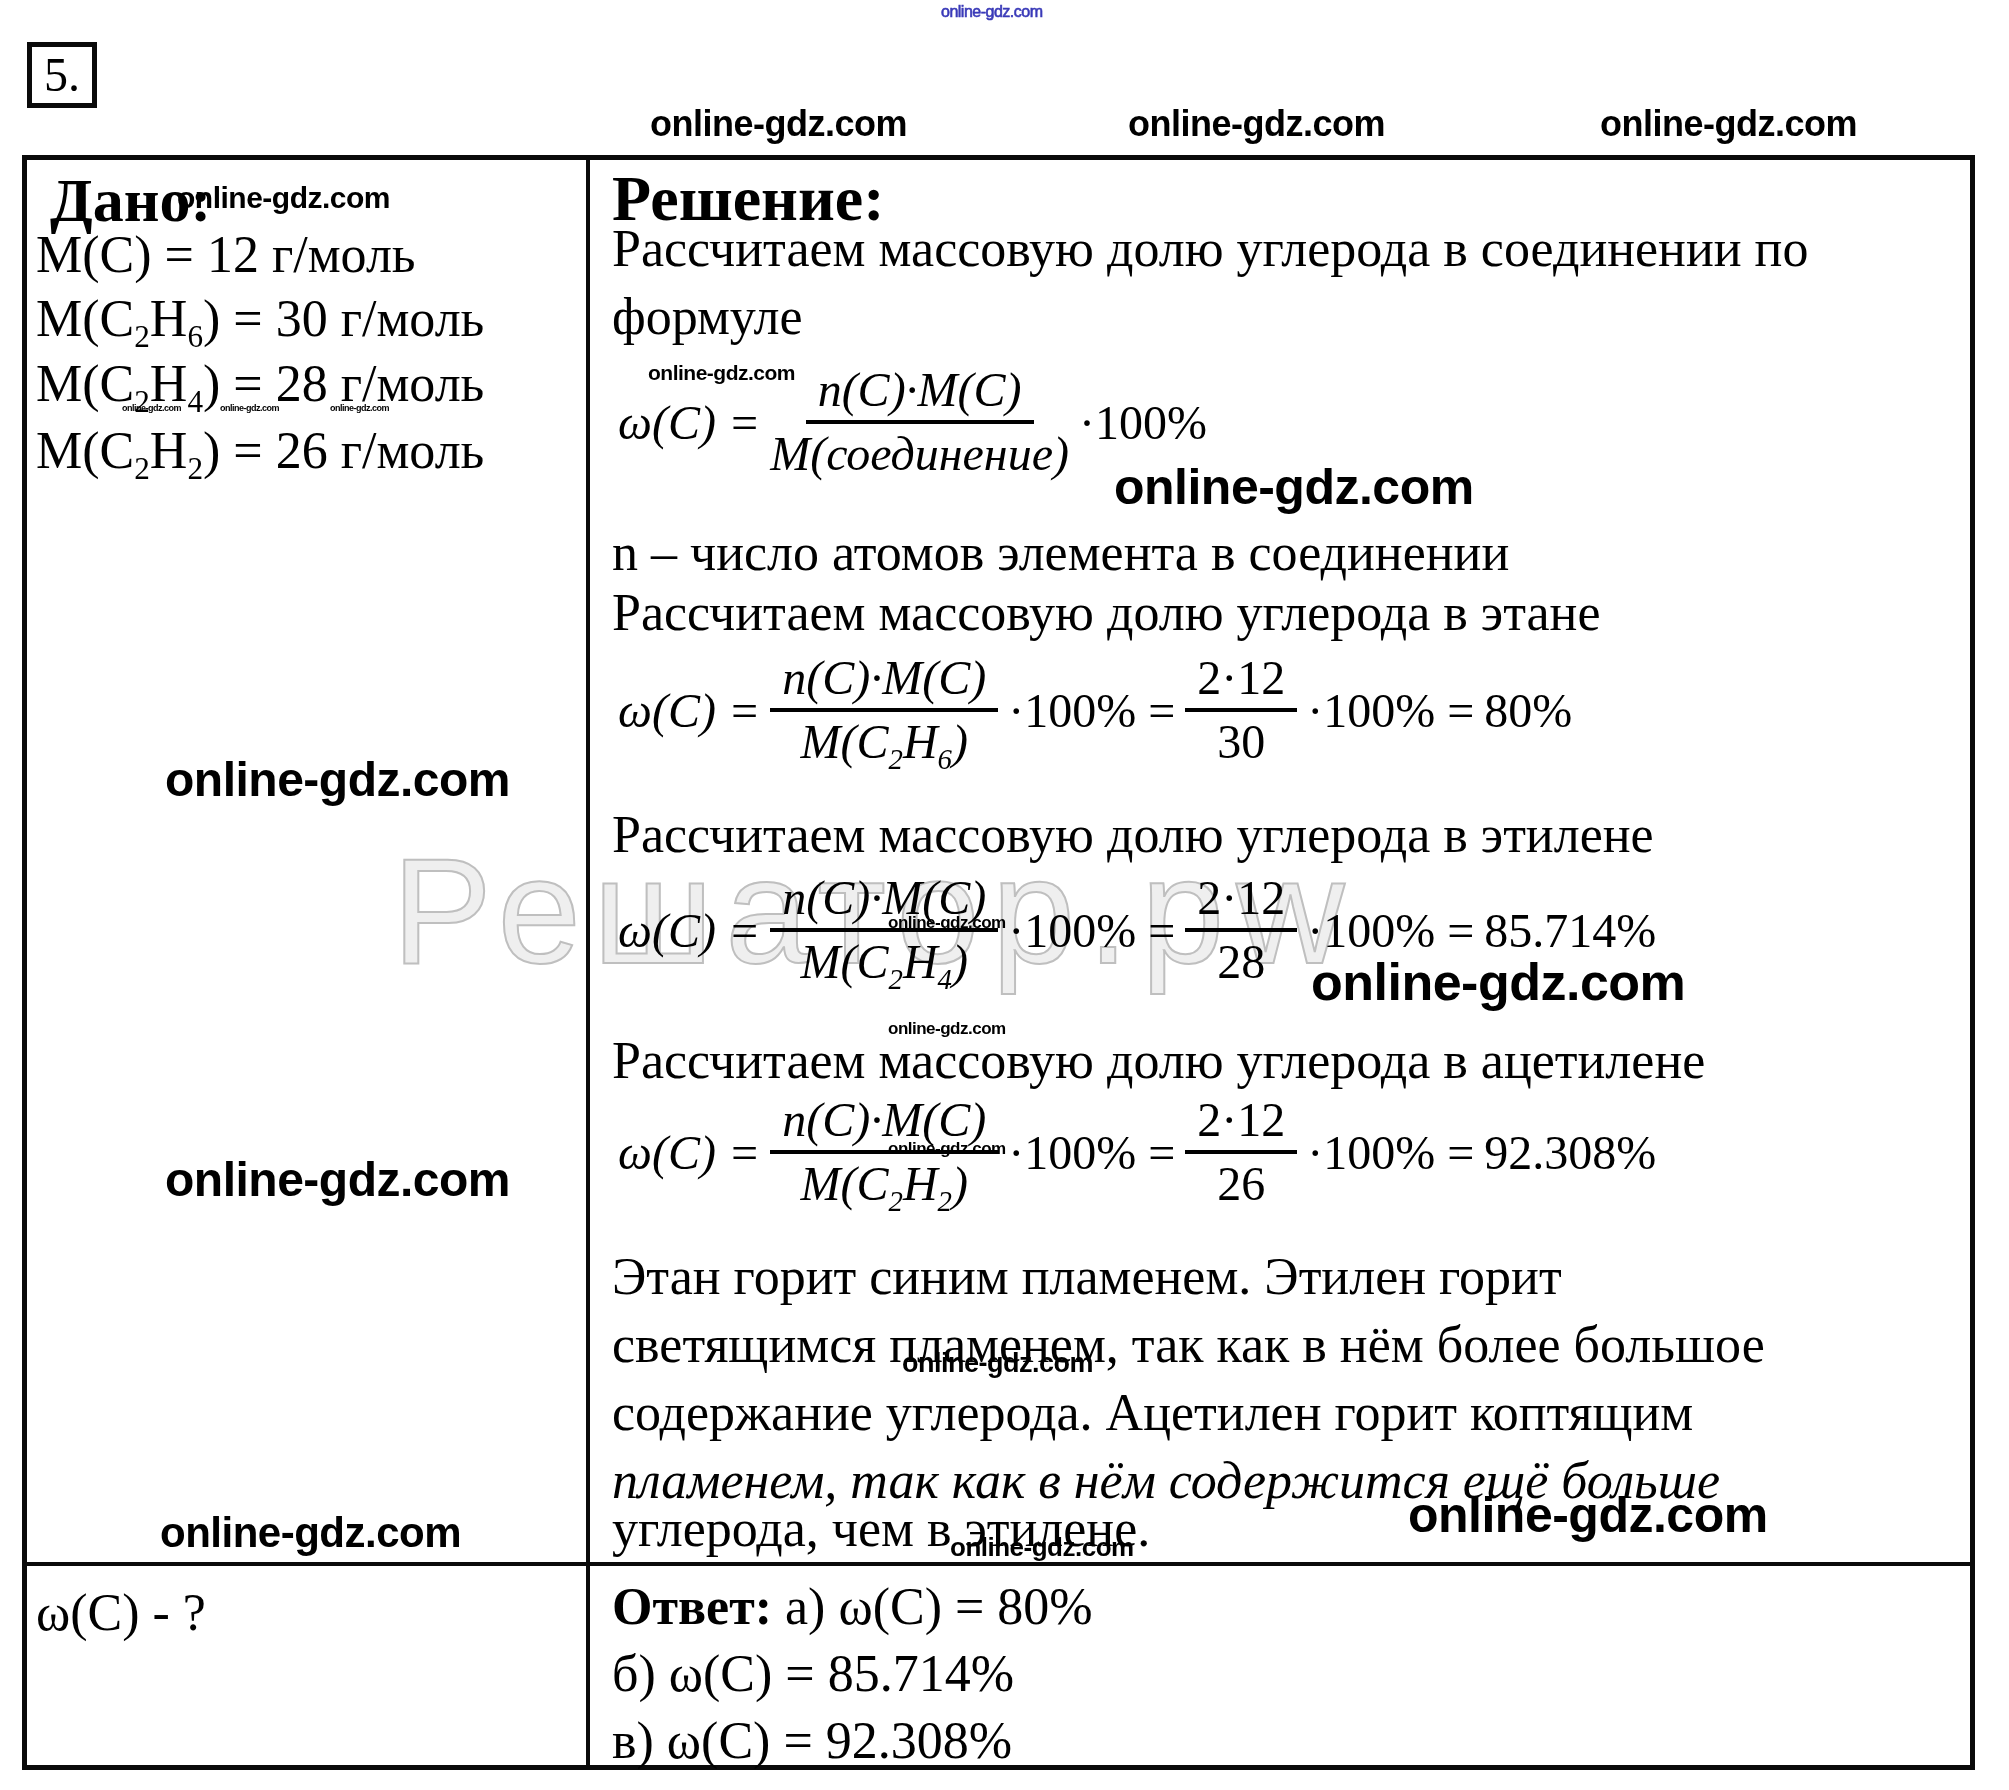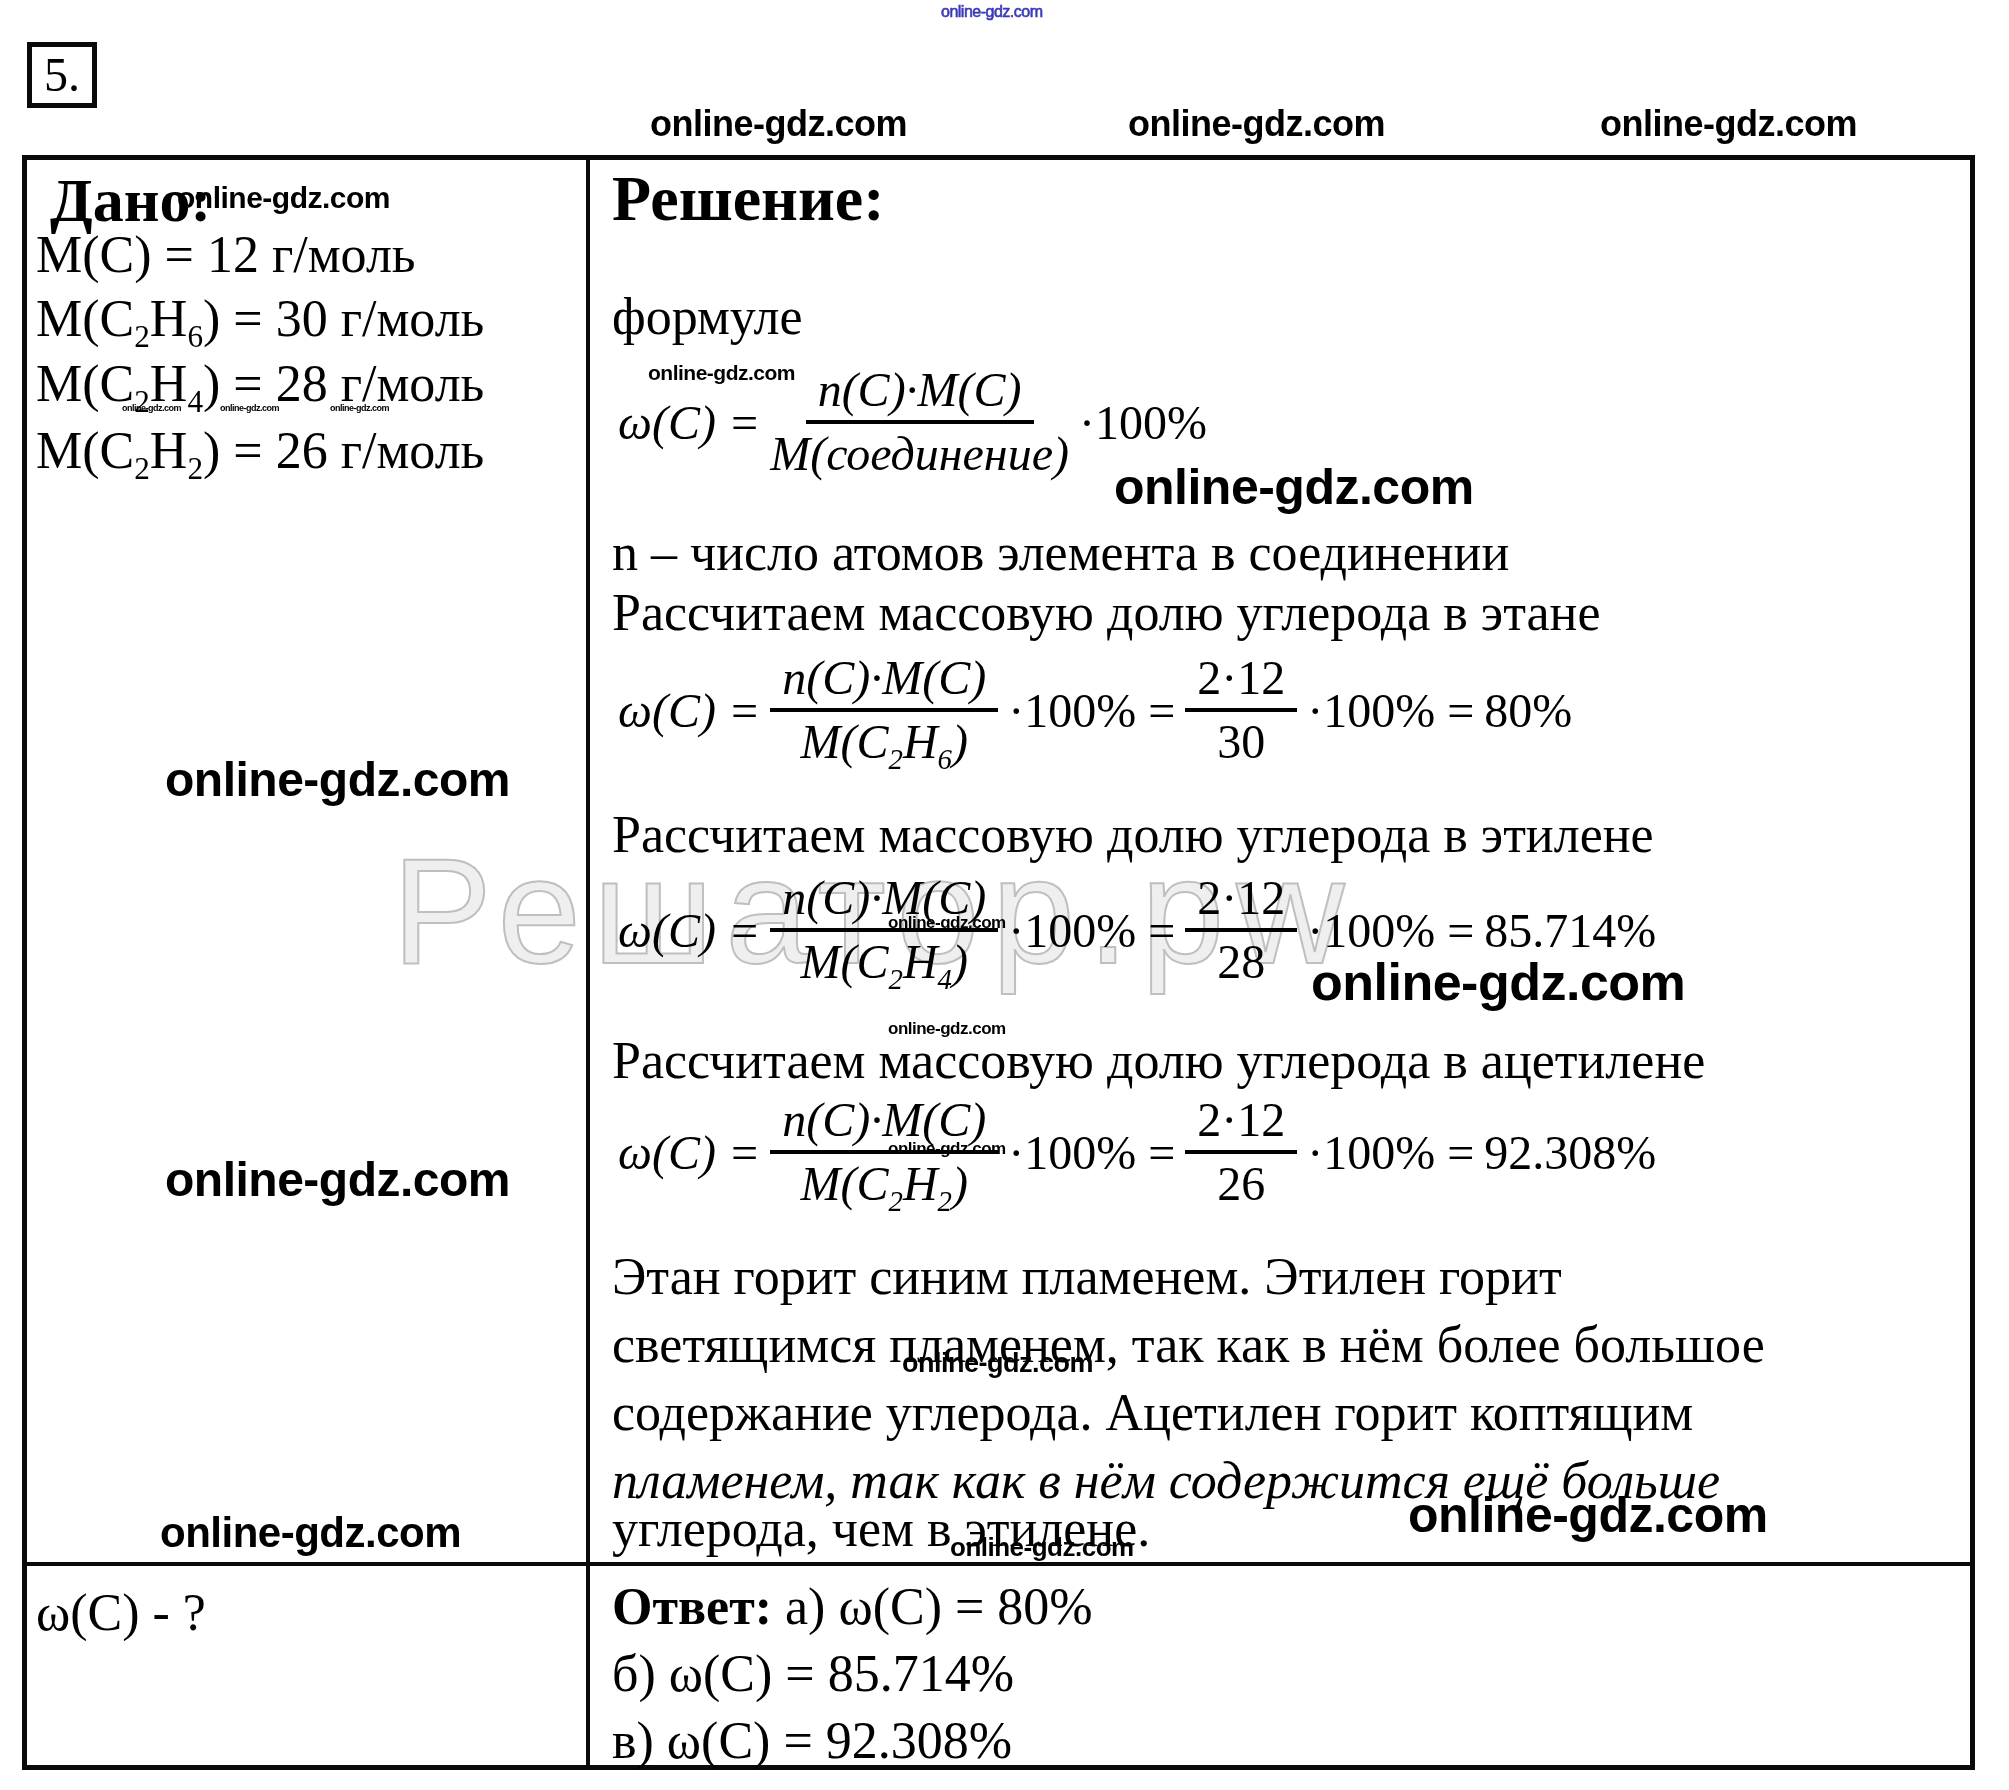--- a/index.html
+++ b/index.html
@@ -68,20 +68,21 @@
   <span class="wm" style="left:330px;top:404px;font-size:9px;">online-gdz.com</span>
   <div class="line" style="left:36px;top:422px;">M(C<sub>2</sub>H<sub>2</sub>) = 26 г/моль</div>
 
   <span class="wm" style="left:165px;top:756px;font-size:48px;">online-gdz.com</span>
   <span class="wm" style="left:165px;top:1156px;font-size:48px;">online-gdz.com</span>
   <span class="wm" style="left:160px;top:1512px;font-size:42px;">online-gdz.com</span>
 
   <div class="line" style="left:36px;top:1584px;">ω(C) - ?</div>
 
   <div class="line bold" style="left:612px;top:164px;font-size:64px;">Решение:</div>
+  <div class="line" style="left:612px;top:220px;">Рассчитаем массовую долю углерода в соединении по</div>
   <div class="line" style="left:612px;top:288px;">формуле</div>
 
   <span class="wm" style="left:648px;top:362px;font-size:21px;">online-gdz.com</span>
   <div class="formula" style="left:618px;top:356px;">
     <span class="it">ω(C) =</span>
     <span class="frac">
       <span class="num it">n(C)·M(C)</span>
       <span class="den it">M(соединение)</span>
     </span>
     <span>·100%</span>

